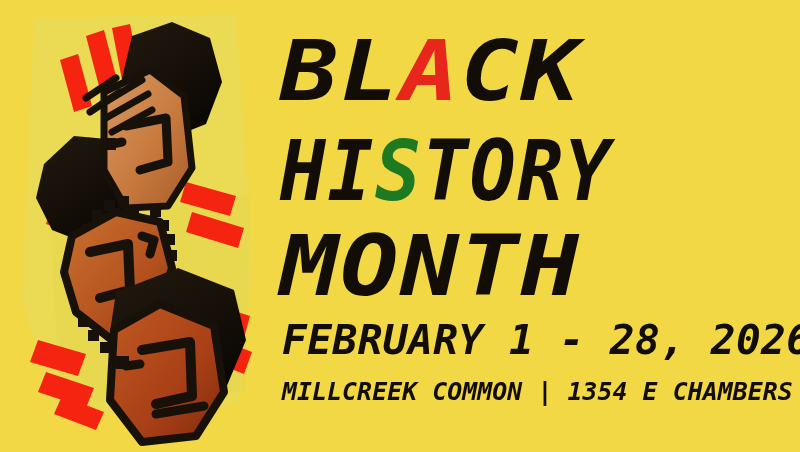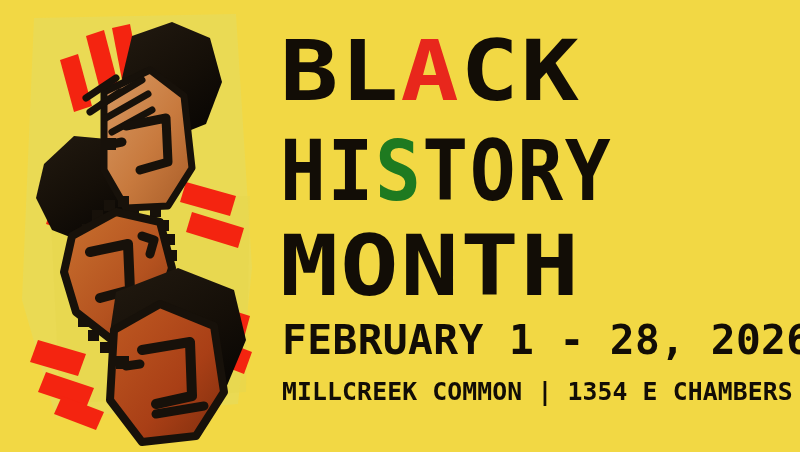--- a/index.html
+++ b/index.html
@@ -3,21 +3,21 @@
 <meta charset="utf-8">
 <style>
   html,body{margin:0;padding:0;}
   body{
     width:800px;height:452px;overflow:hidden;
     font-family:"Liberation Sans",sans-serif;
     background:#f2d844;
   }
   #poster{
     position:relative;width:800px;height:452px;
-    background:#f2d844;overflow:hidden;
+    background:#f2d844;overflow:hidden;font-style:italic;
   }
 
   
   #artwork{
     position:absolute;left:0;top:0;width:275px;height:452px;
   }
   #artwork svg{display:block;width:275px;height:452px;}
 
   
   #textblock{

